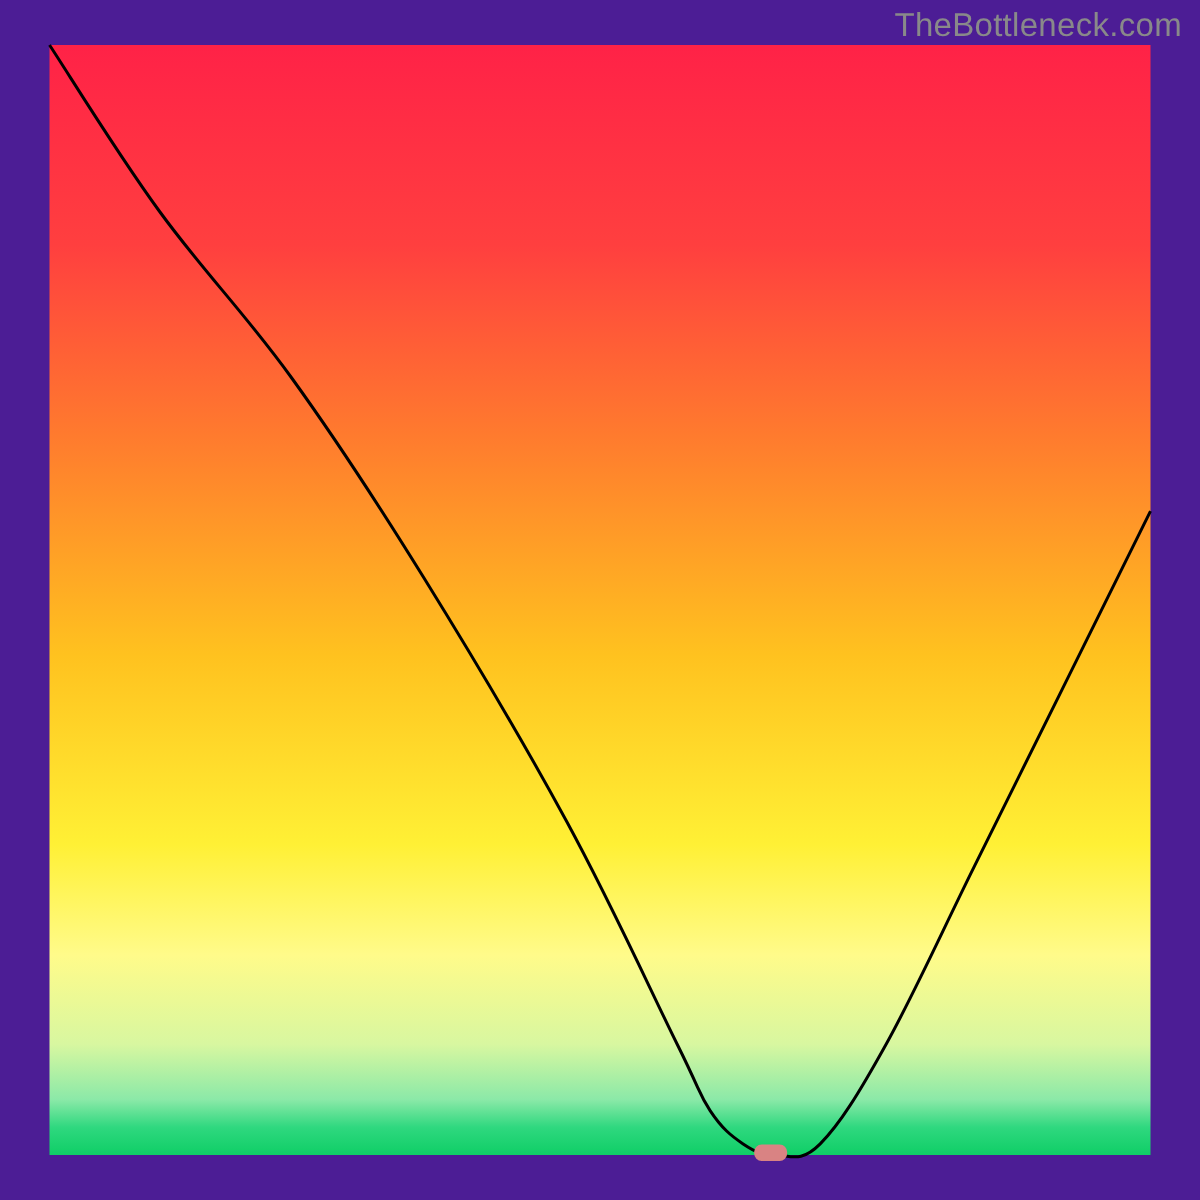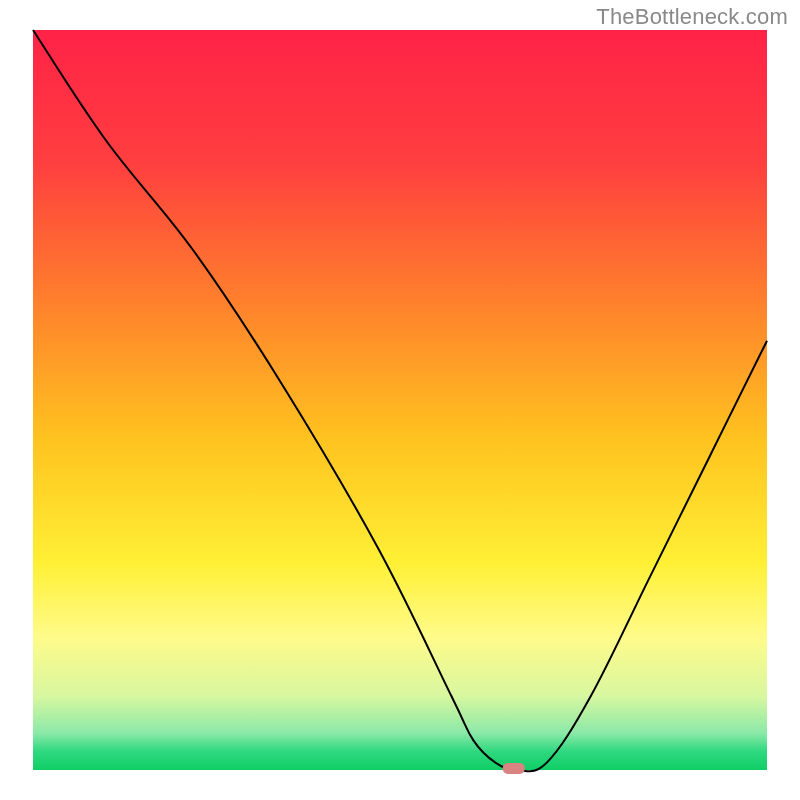--- a/index.html
+++ b/index.html
@@ -7,21 +7,21 @@
     padding: 0;
     width: 800px;
     height: 800px;
     background: #000;
     overflow: hidden;
   }
   .frame {
     position: relative;
     width: 800px;
     height: 800px;
-    background: #ffffff;
+    background: #4c1d95;
   }
   .watermark {
     position: absolute;
     top: 4px;
     right: 12px;
     font-family: Arial, Helvetica, sans-serif;
     font-size: 22px;
     font-weight: 500;
     color: #89898a;
     letter-spacing: 0.2px;

